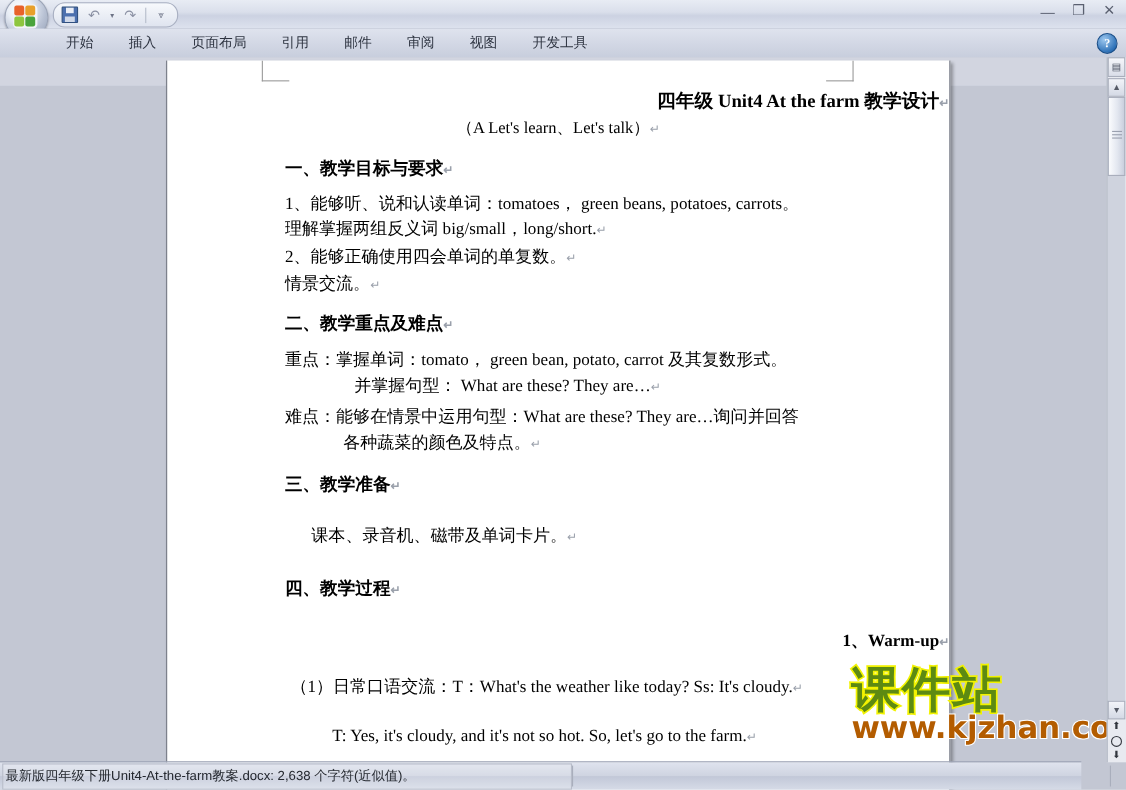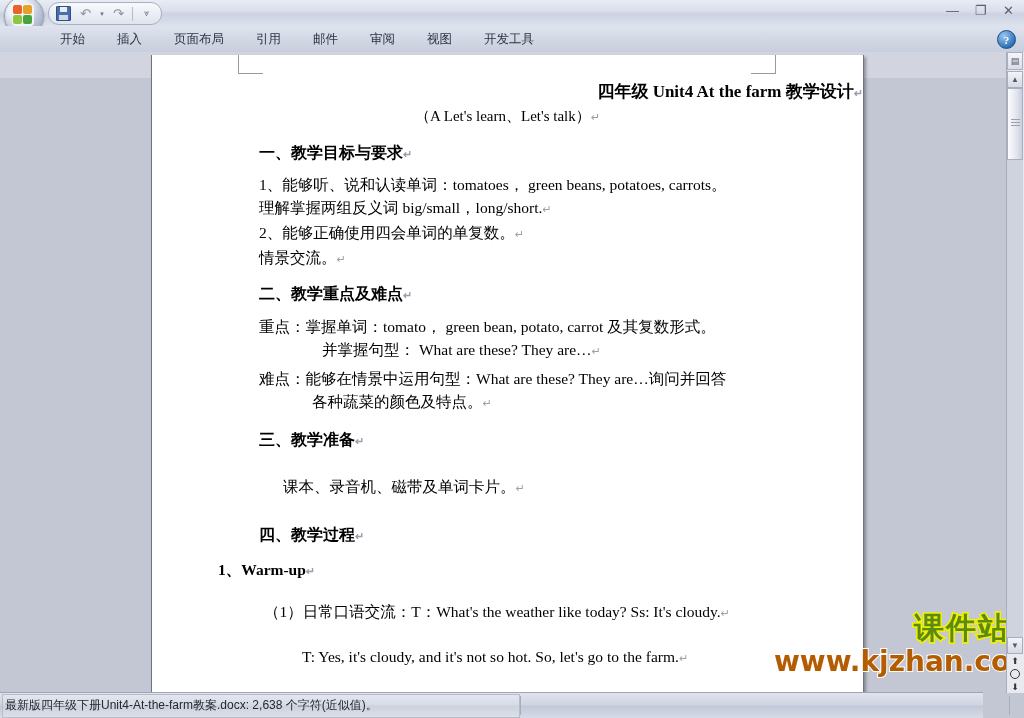--- a/index.html
+++ b/index.html
@@ -127,25 +127,25 @@
   .h2{font-weight:bold;font-size:16px;line-height:23px;margin-top:12px;}
   .h3{font-weight:bold;font-size:15.5px;line-height:23px;margin-top:13px;}
   .body-l{font-size:15.5px;line-height:23px;}
   .blk{padding-left:107px;padding-right:26px;}
 
   
   .watermark{position:absolute;right:14px;bottom:16px;width:236px;height:72px;
              pointer-events:none;}
   .wm-cn{
     font-family:"DejaVu Sans","Liberation Sans",sans-serif;
-    font-weight:bold;font-size:30px;letter-spacing:2px;
+    font-weight:bold;font-size:44px;letter-spacing:2px;
     color:#5d8a12;
     -webkit-text-stroke:3px #f2f200;
     paint-order:stroke fill;
-    text-align:right;line-height:46px;
+    text-align:left;line-height:46px;
   }
   .wm-url{
     font-family:"DejaVu Sans","Liberation Sans",sans-serif;
     font-weight:bold;font-size:28px;color:#b35c00;
     -webkit-text-stroke:2px #ffffff;
     paint-order:stroke fill;
     text-align:center;line-height:26px;margin-top:-2px;
   }
 
   
@@ -312,21 +312,21 @@
           <span>三、教学准备</span><span class="pilcrow">↵</span>
         </p>
         <p class="p body-l blk" style="padding-left:131px;margin-top:22px;">
           <span>课本、录音机、磁带及单词卡片。</span><span class="pilcrow">↵</span>
         </p>
 
         <p class="p h2" style="padding-left:107px;margin-top:23px;">
           <span>四、教学过程</span><span class="pilcrow">↵</span>
         </p>
 
-        <p class="p h3" style="padding-left:66px;margin-top:10px;">
+        <p class="p h3" style="padding-left:107px;margin-top:22px;text-align:right;">
           <span>1、Warm-up</span><span class="pilcrow">↵</span>
         </p>
 
         <p class="p body-l blk" style="padding-left:112px;margin-top:17px;">
           <span>（1）日常口语交流：T：What's the weather like today?   Ss: It's cloudy.</span><span class="pilcrow">↵</span>
         </p>
         <p class="p body-l blk" style="padding-left:150px;margin-top:20px;">
           <span>T: Yes, it's cloudy, and it's not so hot. So, let's go to the farm.</span><span class="pilcrow">↵</span>
         </p>
 

